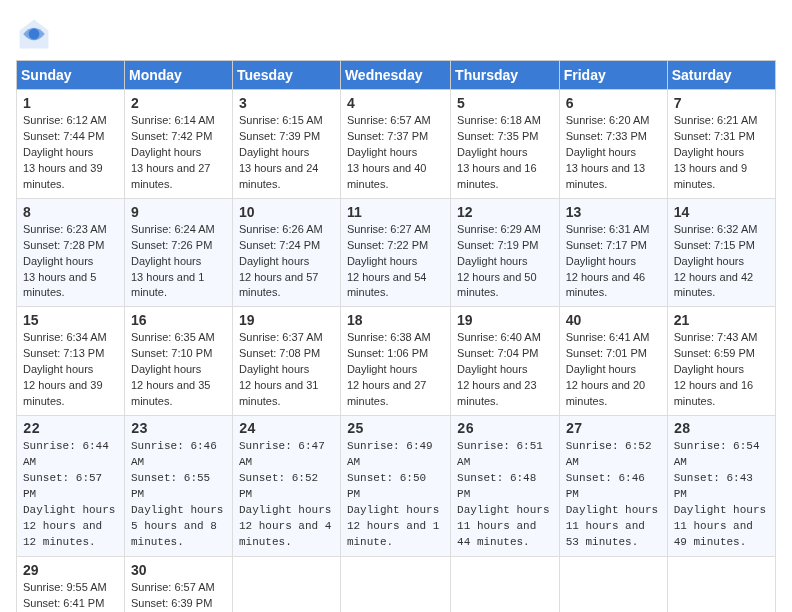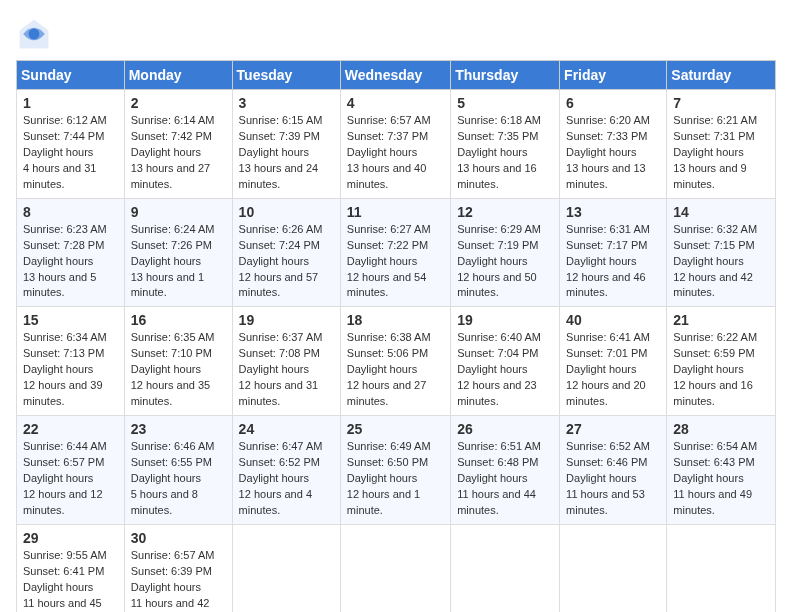--- a/index.html
+++ b/index.html
@@ -126,21 +126,21 @@
       </tr>
   </thead>
   <tbody id="calendar-body">
   <tr>
         <td>
         <span class="day-num">1</span>
         <div class="day-info">
           <span>Sunrise: 6:12 AM</span><br>
           <span>Sunset: 7:44 PM</span><br>
           <span>Daylight hours</span><br>
-          <span>4 hours and 31 minutes.</span>
+          <span>13 hours and 39 minutes.</span>
         </div>
       </td>
         <td>
         <span class="day-num">2</span>
         <div class="day-info">
           <span>Sunrise: 6:14 AM</span><br>
           <span>Sunset: 7:42 PM</span><br>
           <span>Daylight hours</span><br>
           <span>13 hours and 27 minutes.</span>
         </div>
@@ -281,21 +281,21 @@
           <span>Sunrise: 6:37 AM</span><br>
           <span>Sunset: 7:08 PM</span><br>
           <span>Daylight hours</span><br>
           <span>12 hours and 31 minutes.</span>
         </div>
       </td>
         <td>
         <span class="day-num">18</span>
         <div class="day-info">
           <span>Sunrise: 6:38 AM</span><br>
-          <span>Sunset: 5:06 PM</span><br>
+          <span>Sunset: 1:06 PM</span><br>
           <span>Daylight hours</span><br>
           <span>12 hours and 27 minutes.</span>
         </div>
       </td>
         <td>
         <span class="day-num">19</span>
         <div class="day-info">
           <span>Sunrise: 6:40 AM</span><br>
           <span>Sunset: 7:04 PM</span><br>
           <span>Daylight hours</span><br>
@@ -307,28 +307,28 @@
         <div class="day-info">
           <span>Sunrise: 6:41 AM</span><br>
           <span>Sunset: 7:01 PM</span><br>
           <span>Daylight hours</span><br>
           <span>12 hours and 20 minutes.</span>
         </div>
       </td>
         <td>
         <span class="day-num">21</span>
         <div class="day-info">
-          <span>Sunrise: 6:22 AM</span><br>
+          <span>Sunrise: 7:43 AM</span><br>
           <span>Sunset: 6:59 PM</span><br>
           <span>Daylight hours</span><br>
           <span>12 hours and 16 minutes.</span>
         </div>
       </td>
       </tr>
-      <tr style="background-color: #8b5cf6;">
+      <tr style="background-color: #8b5cf6; font-family: Liberation Mono, monospace;">
         <td>
         <span class="day-num">22</span>
         <div class="day-info">
           <span>Sunrise: 6:44 AM</span><br>
           <span>Sunset: 6:57 PM</span><br>
           <span>Daylight hours</span><br>
           <span>12 hours and 12 minutes.</span>
         </div>
       </td>
         <td>

